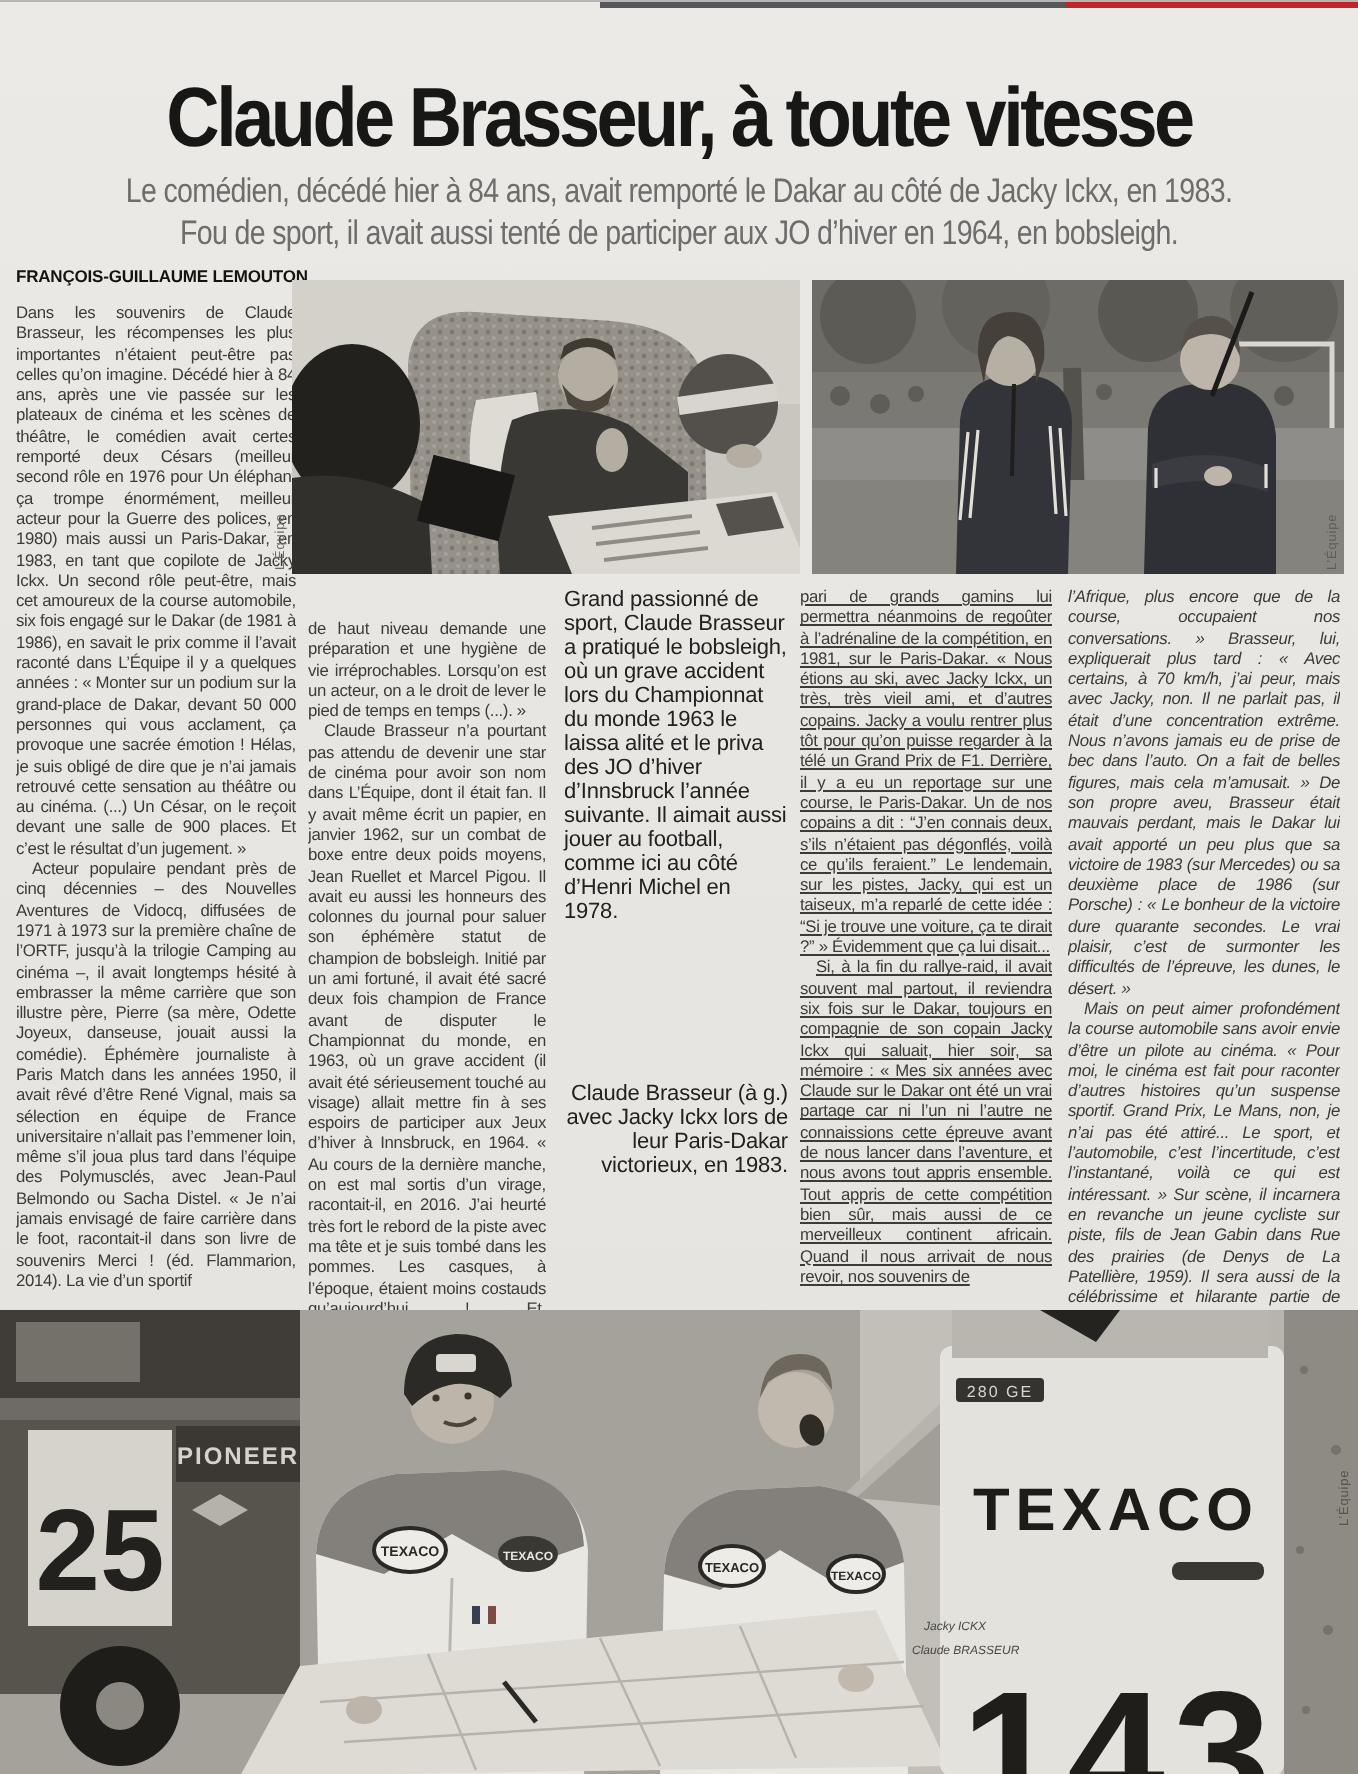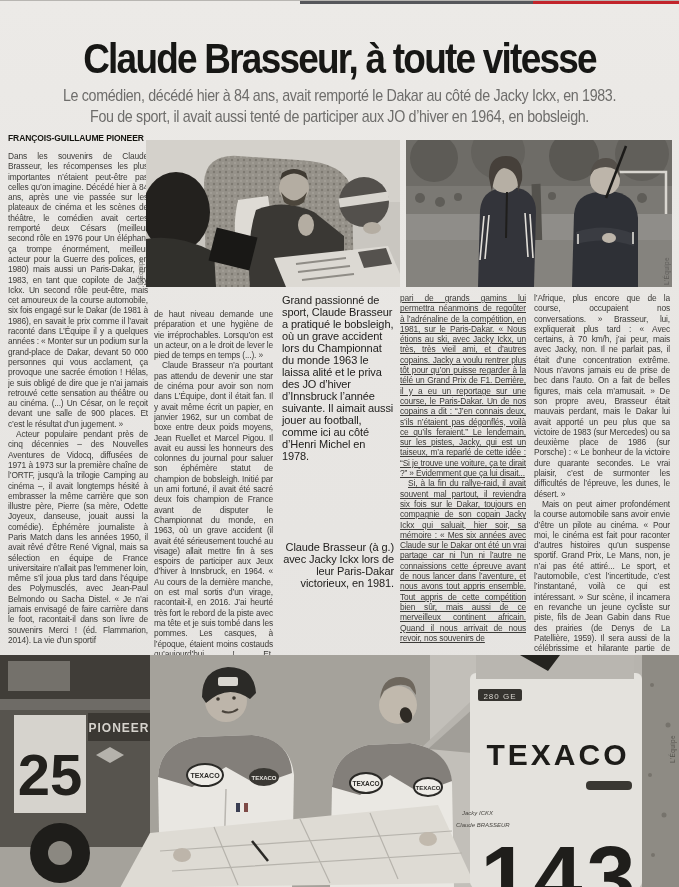--- a/index.html
+++ b/index.html
@@ -20,21 +20,21 @@
   .byline{position:absolute;left:8px;top:132px;width:152px;font-size:8.5px;font-weight:700;
           letter-spacing:-.1px;color:#14140f;}
 
   .col{position:absolute;overflow:hidden;font-size:8.4px;line-height:10.3px;
        letter-spacing:-.15px;color:#3c3b38;text-align:justify;hyphens:auto;}
   .col p{margin:0;}
   .col p.indent{text-indent:8px;}
   .c1{left:8px;  top:150px;width:140px;height:502px;}
   .c2{left:154px;top:308px;width:119px;height:360px;}
   .c4{left:400px;top:292px;width:126px;height:360px;text-decoration:underline;}
-  .c5{left:534px;top:292px;width:136px;height:360px;}
+  .c5{left:534px;top:292px;width:136px;height:360px;font-style:italic;}
 
   .caption{position:absolute;font-weight:400;font-size:11px;line-height:12px;
            color:#22211f;letter-spacing:-.1px;}
   .cap1{left:282px;top:293px;width:112px;text-align:left;}
   .cap2{left:278px;top:540px;width:116px;text-align:right;}
 
   .photo{position:absolute;overflow:hidden;background:#9a978f;}
   .photo svg{display:block;width:100%;height:100%;}
   .ph1{left:146px;top:139px;width:254px;height:147px;}
   .ph2{left:406px;top:139px;width:266px;height:147px;}
@@ -49,21 +49,21 @@
 </head>
 <body>
 
 <div class="page">
 
   <div class="strip gray"></div>
   <div class="strip red"></div>
 
   <h1 class="title">Claude Brasseur, à toute vitesse</h1>
   <p class="subtitle">Le comédien, décédé hier à 84 ans, avait remporté le Dakar au côté de Jacky Ickx, en 1983. Fou de sport, il avait aussi tenté de participer aux JO d’hiver en 1964, en bobsleigh.</p>
-  <div class="byline">FRANÇOIS-GUILLAUME PIONEER</div>
+  <div class="byline">FRANÇOIS-GUILLAUME LEMOUTON</div>
 
   <div class="col c1">
     <p>Dans les souvenirs de Claude Brasseur, les récompenses les plus importantes n’étaient peut-être pas celles qu’on imagine. Décédé hier à 84 ans, après une vie passée sur les plateaux de cinéma et les scènes de théâtre, le comédien avait certes remporté deux Césars (meilleur second rôle en 1976 pour Un éléphant ça trompe énormément, meilleur acteur pour la Guerre des polices, en 1980) mais aussi un Paris-Dakar, en 1983, en tant que copilote de Jacky Ickx. Un second rôle peut-être, mais cet amoureux de la course automobile, six fois engagé sur le Dakar (de 1981 à 1986), en savait le prix comme il l’avait raconté dans L’Équipe il y a quelques années : « Monter sur un podium sur la grand-place de Dakar, devant 50 000 personnes qui vous acclament, ça provoque une sacrée émotion ! Hélas, je suis obligé de dire que je n’ai jamais retrouvé cette sensation au théâtre ou au cinéma. (...) Un César, on le reçoit devant une salle de 900 places. Et c’est le résultat d’un jugement. »</p>
     <p class="indent">Acteur populaire pendant près de cinq décennies – des Nouvelles Aventures de Vidocq, diffusées de 1971 à 1973 sur la première chaîne de l’ORTF, jusqu’à la trilogie Camping au cinéma –, il avait longtemps hésité à embrasser la même carrière que son illustre père, Pierre (sa mère, Odette Joyeux, danseuse, jouait aussi la comédie). Éphémère journaliste à Paris Match dans les années 1950, il avait rêvé d’être René Vignal, mais sa sélection en équipe de France universitaire n’allait pas l’emmener loin, même s’il joua plus tard dans l’équipe des Polymusclés, avec Jean-Paul Belmondo ou Sacha Distel. « Je n’ai jamais envisagé de faire carrière dans le foot, racontait-il dans son livre de souvenirs Merci ! (éd. Flammarion, 2014). La vie d’un sportif</p>
   </div>
 
   <div class="photo ph1">
     <svg viewBox="0 0 254 147" preserveAspectRatio="none">
       <defs>
         <pattern id="chairdots" width="6" height="6" patternUnits="userSpaceOnUse">
@@ -130,21 +130,21 @@
       <ellipse cx="203" cy="98" rx="7" ry="5" fill="#bdb5aa"></ellipse>
     </svg>
   </div>
 
   <div class="col c2">
     <p>de haut niveau demande une préparation et une hygiène de vie irréprochables. Lorsqu’on est un acteur, on a le droit de lever le pied de temps en temps (...). »</p>
     <p class="indent">Claude Brasseur n’a pourtant pas attendu de devenir une star de cinéma pour avoir son nom dans L’Équipe, dont il était fan. Il y avait même écrit un papier, en janvier 1962, sur un combat de boxe entre deux poids moyens, Jean Ruellet et Marcel Pigou. Il avait eu aussi les honneurs des colonnes du journal pour saluer son éphémère statut de champion de bobsleigh. Initié par un ami fortuné, il avait été sacré deux fois champion de France avant de disputer le Championnat du monde, en 1963, où un grave accident (il avait été sérieusement touché au visage) allait mettre fin à ses espoirs de participer aux Jeux d’hiver à Innsbruck, en 1964. « Au cours de la dernière manche, on est mal sortis d’un virage, racontait-il, en 2016. J’ai heurté très fort le rebord de la piste avec ma tête et je suis tombé dans les pommes. Les casques, à l’époque, étaient moins costauds qu’aujourd’hui ! Et, malheureusement, mon pied s’est accroché à une partie du bob et j’ai été traîné jusqu’en bas. J’ai eu tout le côté droit du visage fracassé. Je me suis dit que je ne pouvais pas continuer à prendre des risques comme ça... » Un</p>
   </div>
 
   <div class="caption cap1">Grand passionné de sport, Claude Brasseur a pratiqué le bobsleigh, où un grave accident lors du Championnat du monde 1963 le laissa alité et le priva des JO d’hiver d’Innsbruck l’année suivante. Il aimait aussi jouer au football, comme ici au côté d’Henri Michel en 1978.</div>
-  <div class="caption cap2">Claude Brasseur (à g.) avec Jacky Ickx lors de leur Paris-Dakar victorieux, en 1981.</div>
+  <div class="caption cap2">Claude Brasseur (à g.) avec Jacky Ickx lors de leur Paris-Dakar victorieux, en 1983.</div>
 
   <div class="col c4">
     <p>pari de grands gamins lui permettra néanmoins de regoûter à l’adrénaline de la compétition, en 1981, sur le Paris-Dakar. « Nous étions au ski, avec Jacky Ickx, un très, très vieil ami, et d’autres copains. Jacky a voulu rentrer plus tôt pour qu’on puisse regarder à la télé un Grand Prix de F1. Derrière, il y a eu un reportage sur une course, le Paris-Dakar. Un de nos copains a dit : “J’en connais deux, s’ils n’étaient pas dégonflés, voilà ce qu’ils feraient.” Le lendemain, sur les pistes, Jacky, qui est un taiseux, m’a reparlé de cette idée : “Si je trouve une voiture, ça te dirait ?” » Évidemment que ça lui disait...</p>
     <p class="indent">Si, à la fin du rallye-raid, il avait souvent mal partout, il reviendra six fois sur le Dakar, toujours en compagnie de son copain Jacky Ickx qui saluait, hier soir, sa mémoire : « Mes six années avec Claude sur le Dakar ont été un vrai partage car ni l’un ni l’autre ne connaissions cette épreuve avant de nous lancer dans l’aventure, et nous avons tout appris ensemble. Tout appris de cette compétition bien sûr, mais aussi de ce merveilleux continent africain. Quand il nous arrivait de nous revoir, nos souvenirs de</p>
   </div>
 
   <div class="col c5">
     <p>l’Afrique, plus encore que de la course, occupaient nos conversations. » Brasseur, lui, expliquerait plus tard : « Avec certains, à 70 km/h, j’ai peur, mais avec Jacky, non. Il ne parlait pas, il était d’une concentration extrême. Nous n’avons jamais eu de prise de bec dans l’auto. On a fait de belles figures, mais cela m’amusait. » De son propre aveu, Brasseur était mauvais perdant, mais le Dakar lui avait apporté un peu plus que sa victoire de 1983 (sur Mercedes) ou sa deuxième place de 1986 (sur Porsche) : « Le bonheur de la victoire dure quarante secondes. Le vrai plaisir, c’est de surmonter les difficultés de l’épreuve, les dunes, le désert. »</p>
     <p class="indent"><span>Mais on peut aimer profondément la course automobile sans avoir envie d’être un pilote au cinéma. « Pour moi, le cinéma est fait pour raconter d’autres histoires qu’un suspense sportif. Grand Prix, Le Mans, non, je n’ai pas été attiré... Le sport, et l’automobile, c’est l’incertitude, c’est l’instantané, voilà ce qui est intéressant. » Sur scène, il incarnera en revanche un jeune cycliste sur piste, fils de Jean Gabin dans Rue des prairies (de Denys de La Patellière, 1959). Il sera aussi de la célébrissime et hilarante partie de tennis en double disputée avec Jean Rochefort, Victor Lanoux et Guy Bedos dans le film d’Yves Robert Nous irons tous au paradis (sorti en 1977). Il était d’ailleurs le dernier membre de ce quatuor encore en vie...</span> </p>
   </div>

